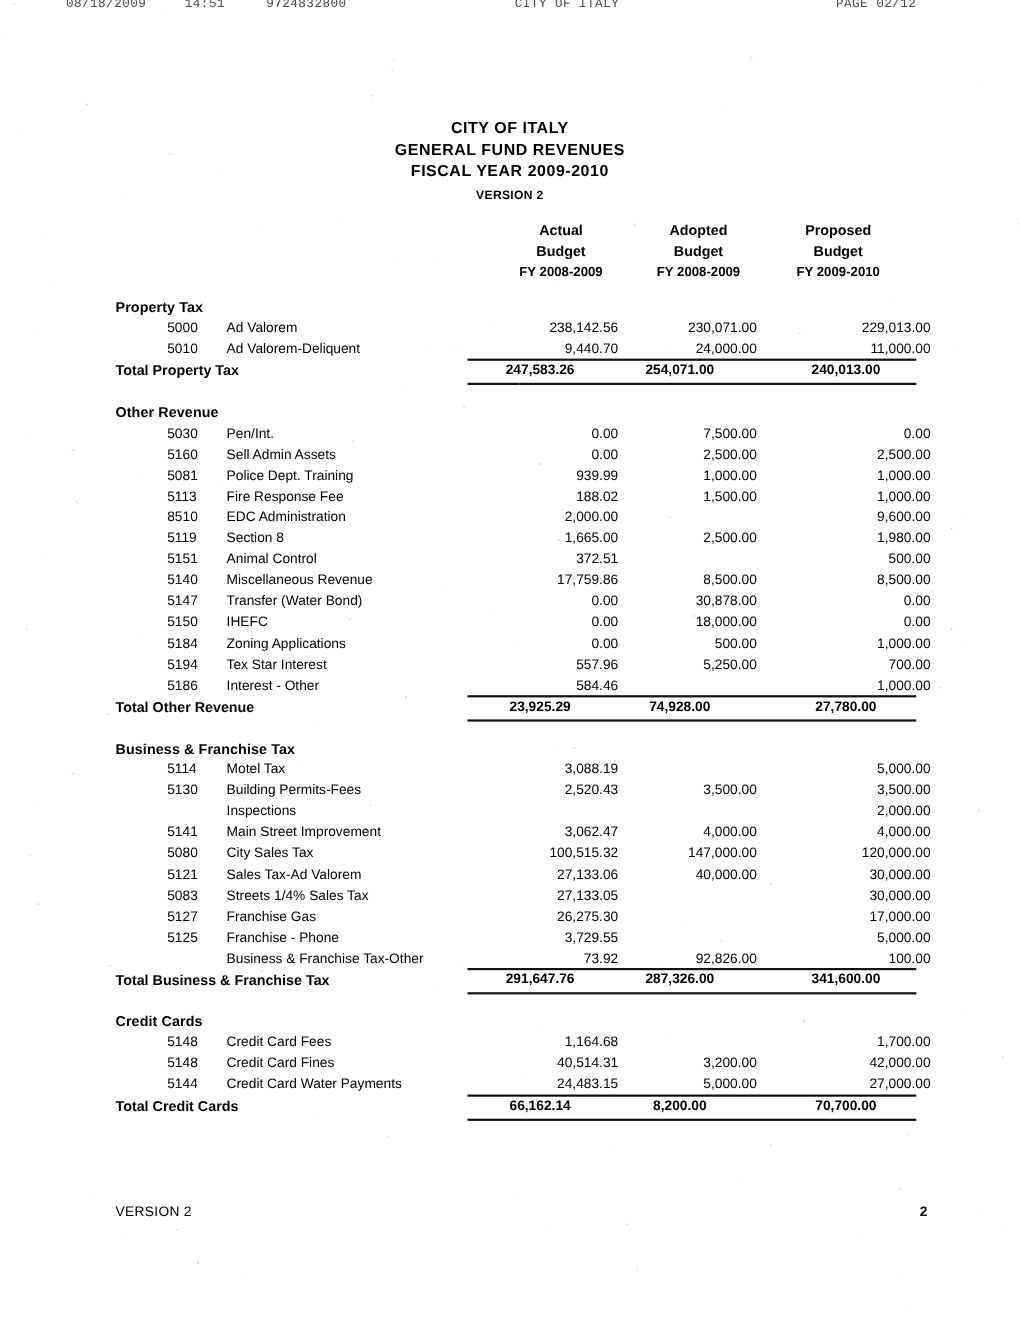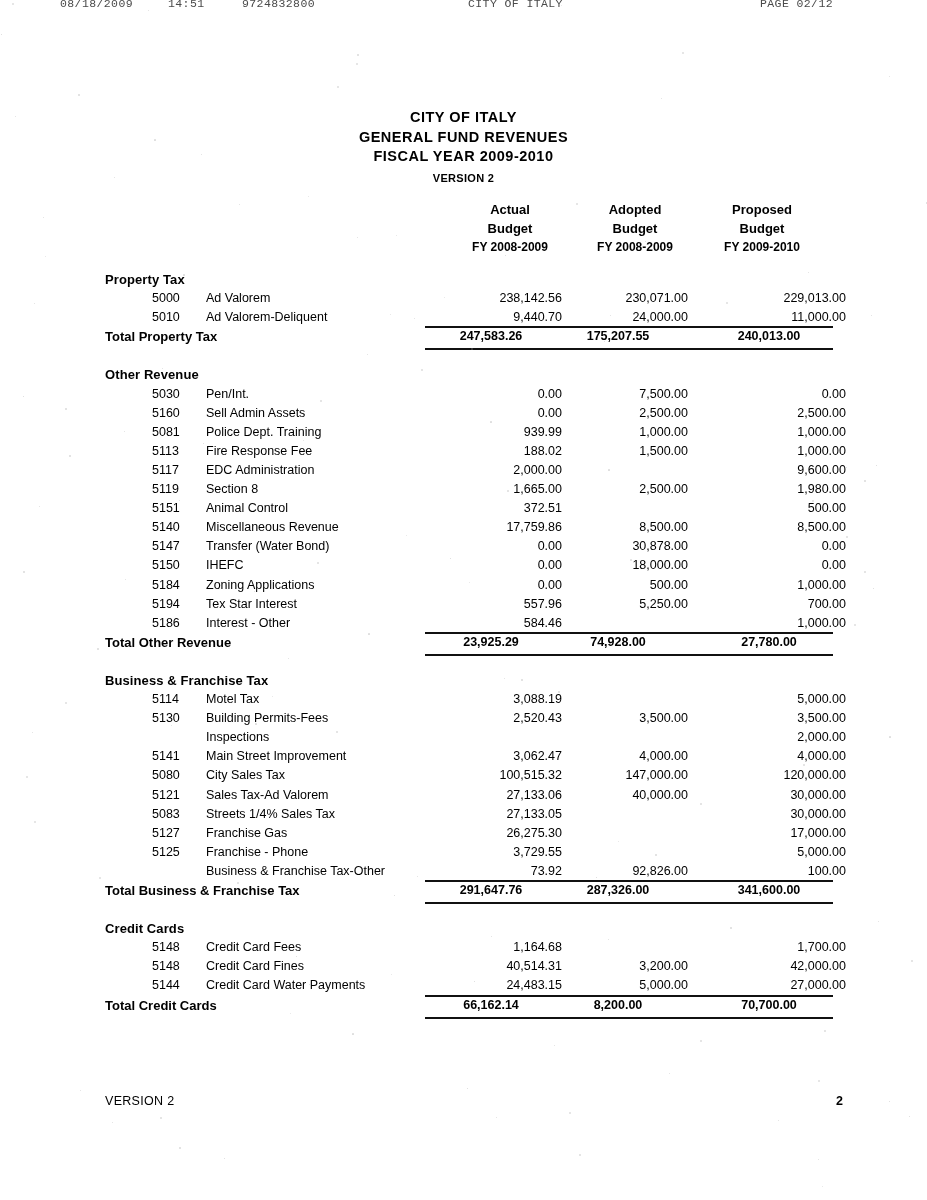--- a/index.html
+++ b/index.html
@@ -263,21 +263,21 @@
         <span class="code">5010</span>
         <span class="label">Ad Valorem-Deliquent</span>
         <span class="amt a1">9,440.70</span>
         <span class="amt a2">24,000.00</span>
         <span class="amt a3">11,000.00</span>
       </div>
       <div class="row total">
         <div class="rule-top"></div>
         <span class="total-label">Total Property Tax</span>
         <span class="amt a1">247,583.26</span>
-        <span class="amt a2">175,207.55</span>
+        <span class="amt a2">254,071.00</span>
         <span class="amt a3">240,013.00</span>
         <div class="rule-bottom"></div>
       </div>
       <div class="row gap"></div>
       <div class="row">
         <span class="sec-head">Other Revenue</span>
       </div>
       <div class="row">
         <span class="code">5030</span>
         <span class="label">Pen/Int.</span>
@@ -300,21 +300,21 @@
         <span class="amt a3">1,000.00</span>
       </div>
       <div class="row">
         <span class="code">5113</span>
         <span class="label">Fire Response Fee</span>
         <span class="amt a1">188.02</span>
         <span class="amt a2">1,500.00</span>
         <span class="amt a3">1,000.00</span>
       </div>
       <div class="row">
-        <span class="code">5117</span>
+        <span class="code">8510</span>
         <span class="label">EDC Administration</span>
         <span class="amt a1">2,000.00</span>
         <span class="amt a2"></span>
         <span class="amt a3">9,600.00</span>
       </div>
       <div class="row">
         <span class="code">5119</span>
         <span class="label">Section 8</span>
         <span class="amt a1">1,665.00</span>
         <span class="amt a2">2,500.00</span>

